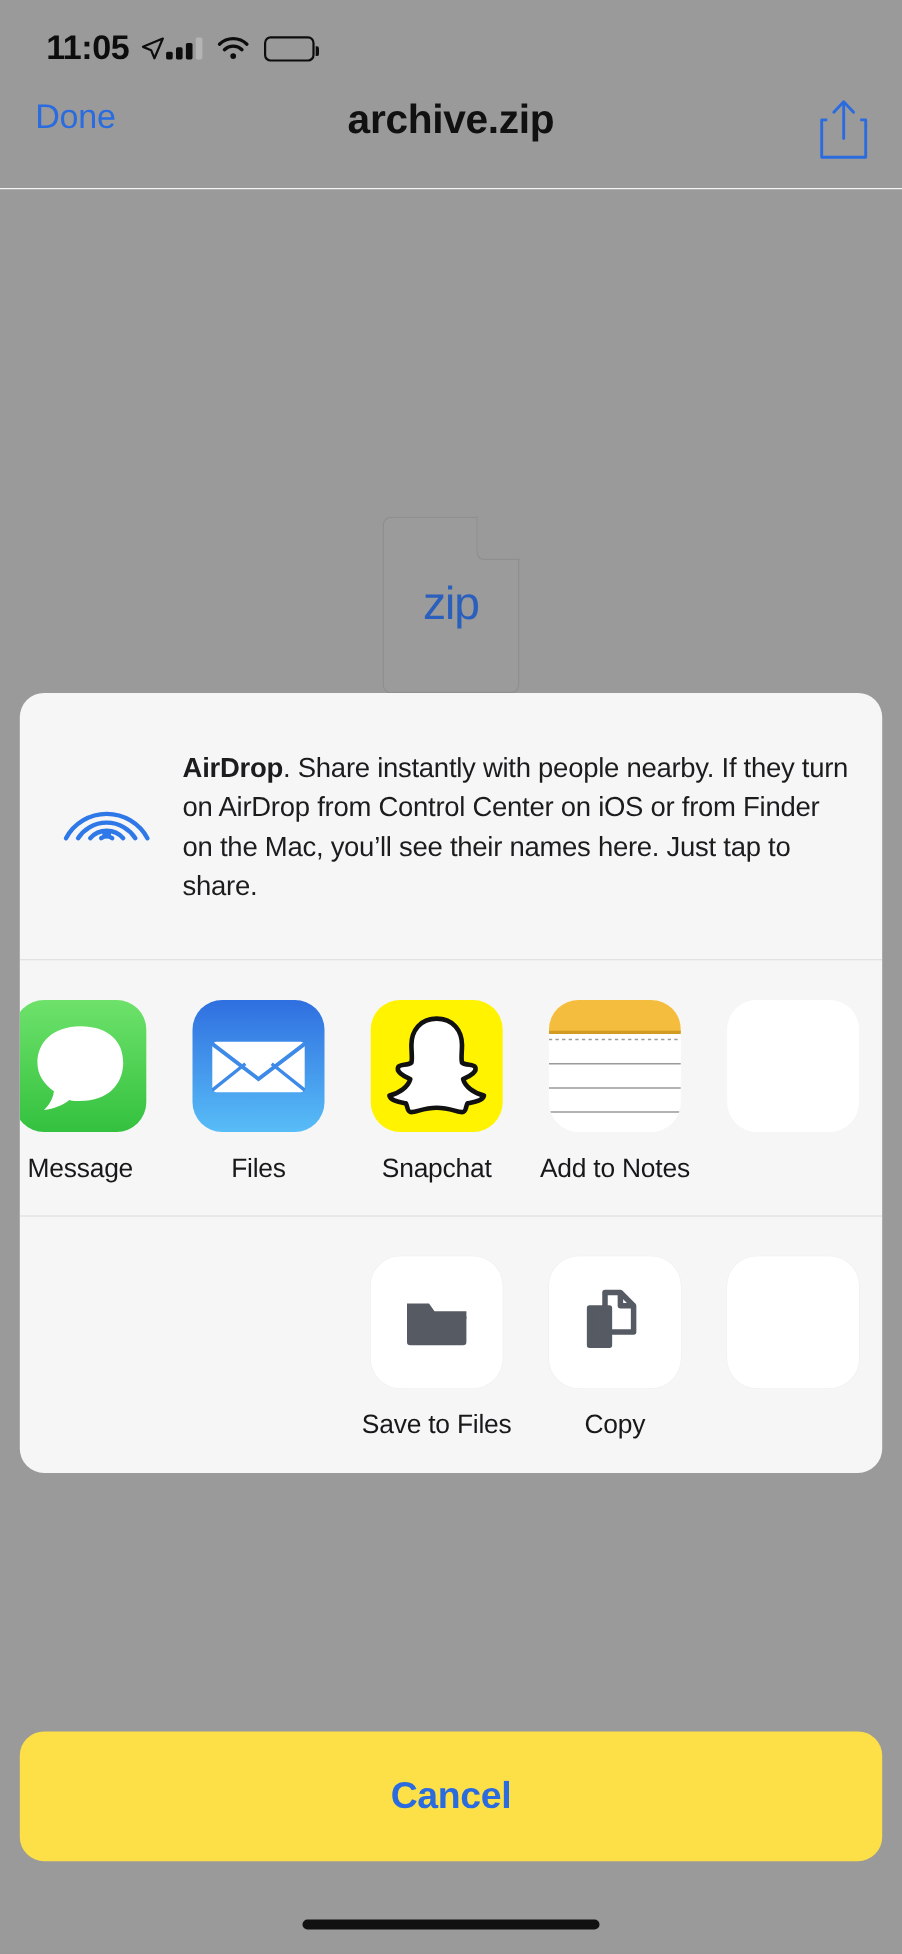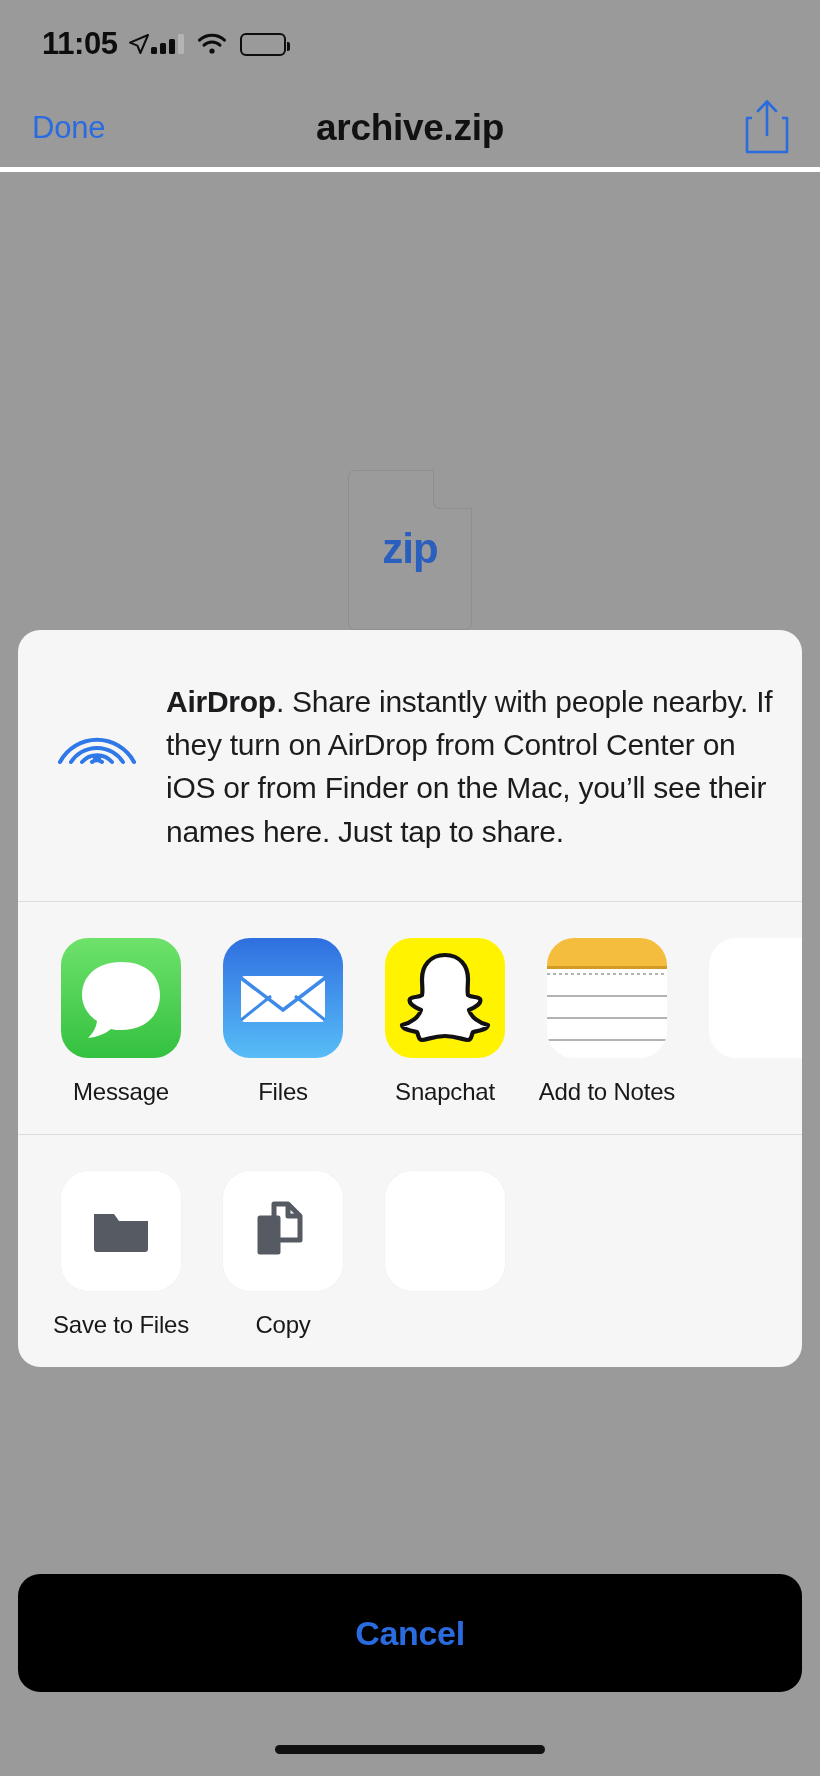--- a/index.html
+++ b/index.html
@@ -83,23 +83,23 @@
     background: #0d0d0d;
     border-radius: 2.5px;
   }
 
   
   .nav-bar {
     position: absolute;
     top: 88px; left: 0; right: 0;
     height: 84px;
     display: flex;
-    align-items: center;
+    align-items: flex-start;
     padding: 0 30px 0 32px;
-    border-bottom: 5px solid #ffffff;
+    border-bottom: 1px solid #ffffff;
     gap: 20px;
   }
   .nav-done {
     font-size: 31px;
     color: #2a6ce0;
     font-weight: 400;
     letter-spacing: -0.2px;
   }
   .nav-title {
     position: absolute;
@@ -143,21 +143,21 @@
     border-left: 1.6px solid #8e8e8e;
     border-bottom: 1.6px solid #8e8e8e;
     border-radius: 0 7px 0 7px;
   }
   .zip-doc .ext {
     position: absolute;
     top: 55px; left: 0; right: 0;
     text-align: center;
     font-size: 42px;
     color: #2a5fbd;
-    font-weight: 700;
+    font-weight: 400;
     letter-spacing: -1px;
   }
 
   
   .share-sheet {
     position: absolute;
     left: 18px;
     right: 18px;
     top: 630px;
     background: #f6f6f6;
@@ -167,39 +167,40 @@
 
   
   .airdrop-row {
     display: flex;
     align-items: flex-start;
     padding: 48px 28px 48px 36px;
     gap: 26px;
   }
   .airdrop-icon { flex: 0 0 auto; padding-top: 6px; }
   .airdrop-text {
-    font-size: 30px;
+    font-size: 25px;
     line-height: 1.44;
     color: #1c1c1e;
     letter-spacing: -0.25px;
     padding-top: 2px;
   }
   .airdrop-text b { font-weight: 700; }
 
   .sheet-divider {
     height: 1px;
     background: #dcdcdc;
     margin: 0;
   }
 
   
   .target-row {
     display: flex;
     padding: 36px 0 28px 0;
     overflow: hidden;
+    justify-content: flex-end;
   }
   .target {
     flex: 0 0 162px;
     display: flex;
     flex-direction: column;
     align-items: center;
     position: relative;
   }
   .target:first-child { margin-left: 22px; }
   .target-label {
@@ -247,21 +248,21 @@
     z-index: 10;
   }
 
   
   .cancel-button {
     position: absolute;
     left: 18px;
     right: 18px;
     top: 1574px;
     height: 118px;
-    background: #000000;
+    background: #fde047;
     border-radius: 22px;
     display: flex;
     align-items: center;
     justify-content: center;
     font-size: 34px;
     font-weight: 600;
     color: #2a6ce0;
     letter-spacing: -0.3px;
   }
 

